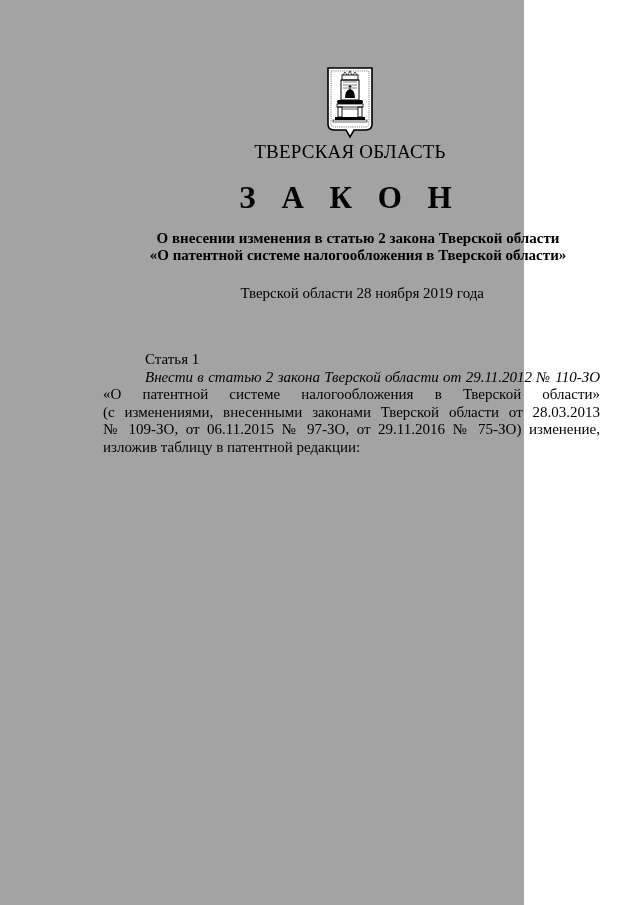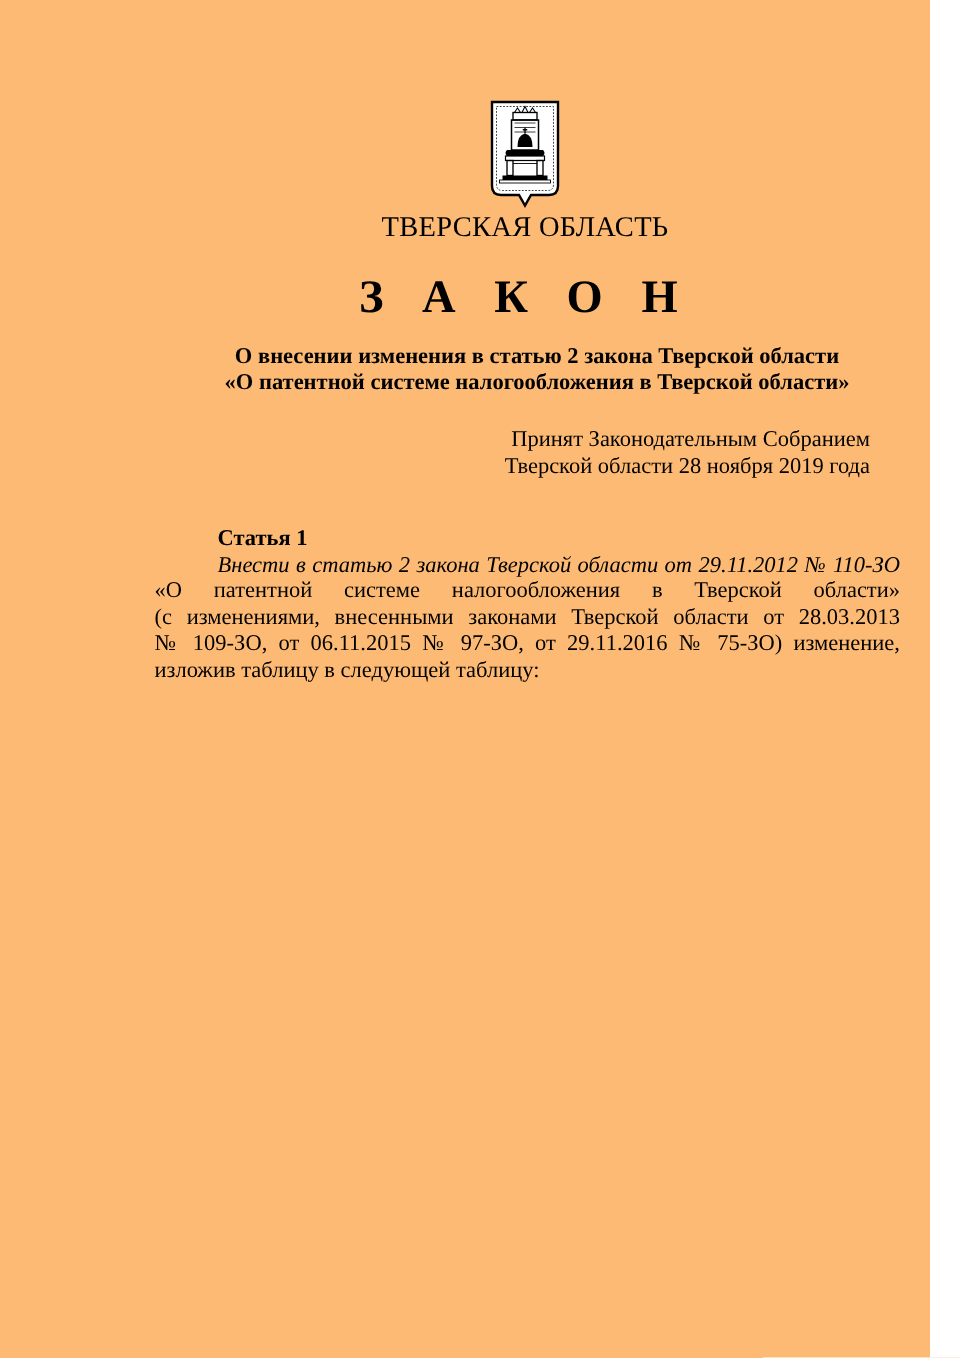--- a/index.html
+++ b/index.html
@@ -11,23 +11,23 @@
       width: 640px;
       height: 905px;
       position: relative;
       overflow: hidden;
       font-family: "Liberation Serif", "DejaVu Serif", serif;
       color: #000000;
     }
     .page {
       position: absolute;
       left: 0; top: 0;
-      width: 620px;
+      width: 524px;
       height: 905px;
-      background: #fdba74;
+      background: #a3a3a3;
     }
     .emblem {
       position: absolute;
       left: 326px;
       top: 66px;
       width: 48px;
       height: 74px;
     }
     .region {
       position: absolute;
@@ -68,21 +68,21 @@
     }
     .article {
       position: absolute;
       left: 103px;
       width: 497px;
       top: 351px;
       font-size: 15px;
       line-height: 17.5px;
     }
     .article-heading {
-      font-weight: bold;
+      font-weight: normal;
       padding-left: 42px;
     }
     .line { display: block; }
     .justify-line {
       display: block;
       text-align: justify;
       text-align-last: justify;
     }
     .last-line {
       display: block;
@@ -124,28 +124,27 @@
   <div class="region">ТВЕРСКАЯ ОБЛАСТЬ</div>
 
   <div class="law-title">З А К О Н</div>
 
   <div class="subject">
     <span class="line">О внесении изменения в статью 2 закона Тверской области</span>
     <span class="line">«О патентной системе налогообложения в Тверской области»</span>
   </div>
 
   <div class="adopted">
-    <span class="line">Принят Законодательным Собранием</span>
     <span class="line">Тверской области 28 ноября 2019 года</span>
   </div>
 
   <div class="article">
     <div class="article-heading">Статья 1</div>
     <div class="article-text">
       <span class="justify-line" style="padding-left:42px;font-style:italic;">Внести в статью 2 закона Тверской области от 29.11.2012 № 110-ЗО</span>
       <span class="justify-line">«О патентной системе налогообложения в Тверской области»</span>
       <span class="justify-line">(с изменениями, внесенными законами Тверской области от 28.03.2013</span>
       <span class="justify-line">№ 109-ЗО, от 06.11.2015 № 97-ЗО, от 29.11.2016 № 75-ЗО) изменение,</span>
-      <span class="last-line">изложив таблицу в следующей таблицу:</span>
+      <span class="last-line">изложив таблицу в патентной редакции:</span>
     </div>
   </div>
 
 </div>
 
 </body></html>

